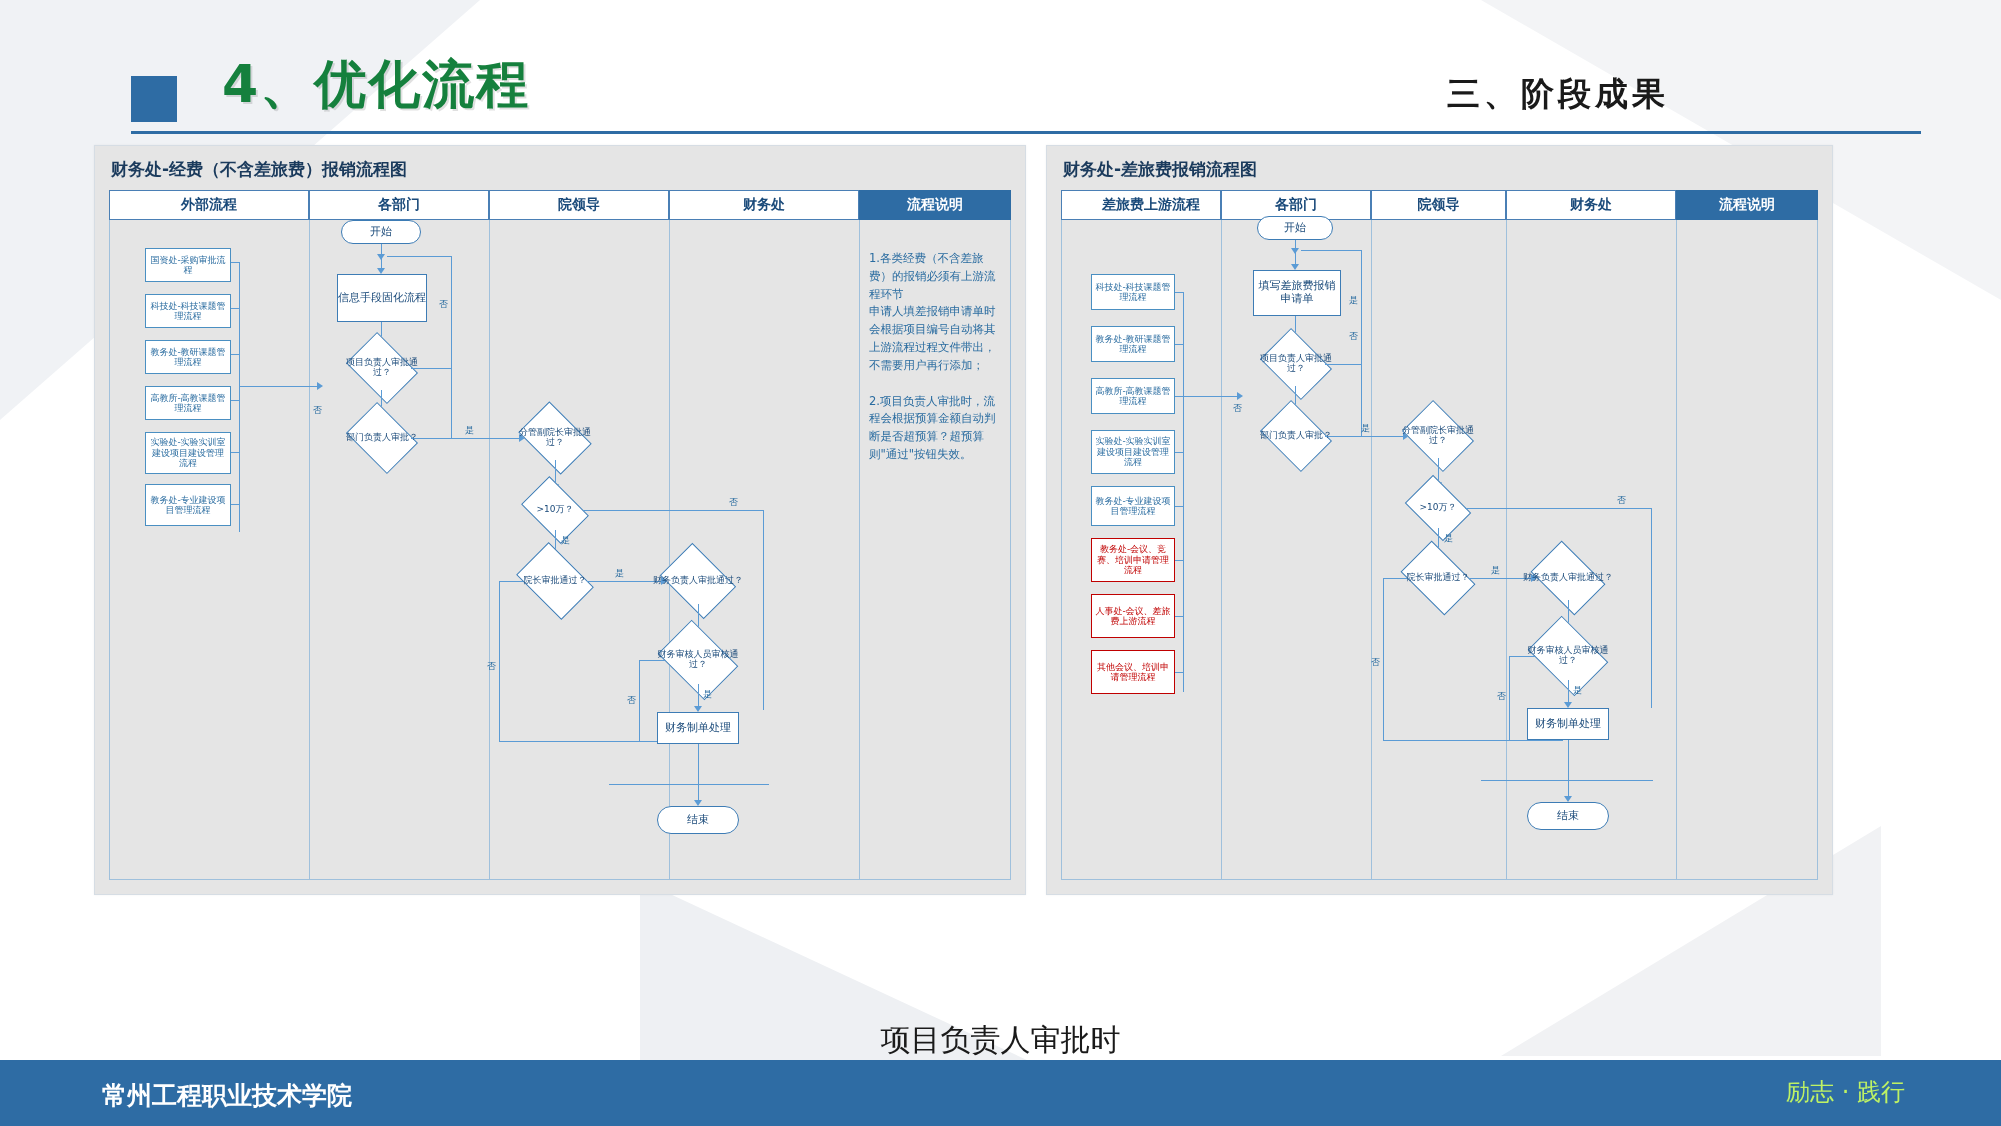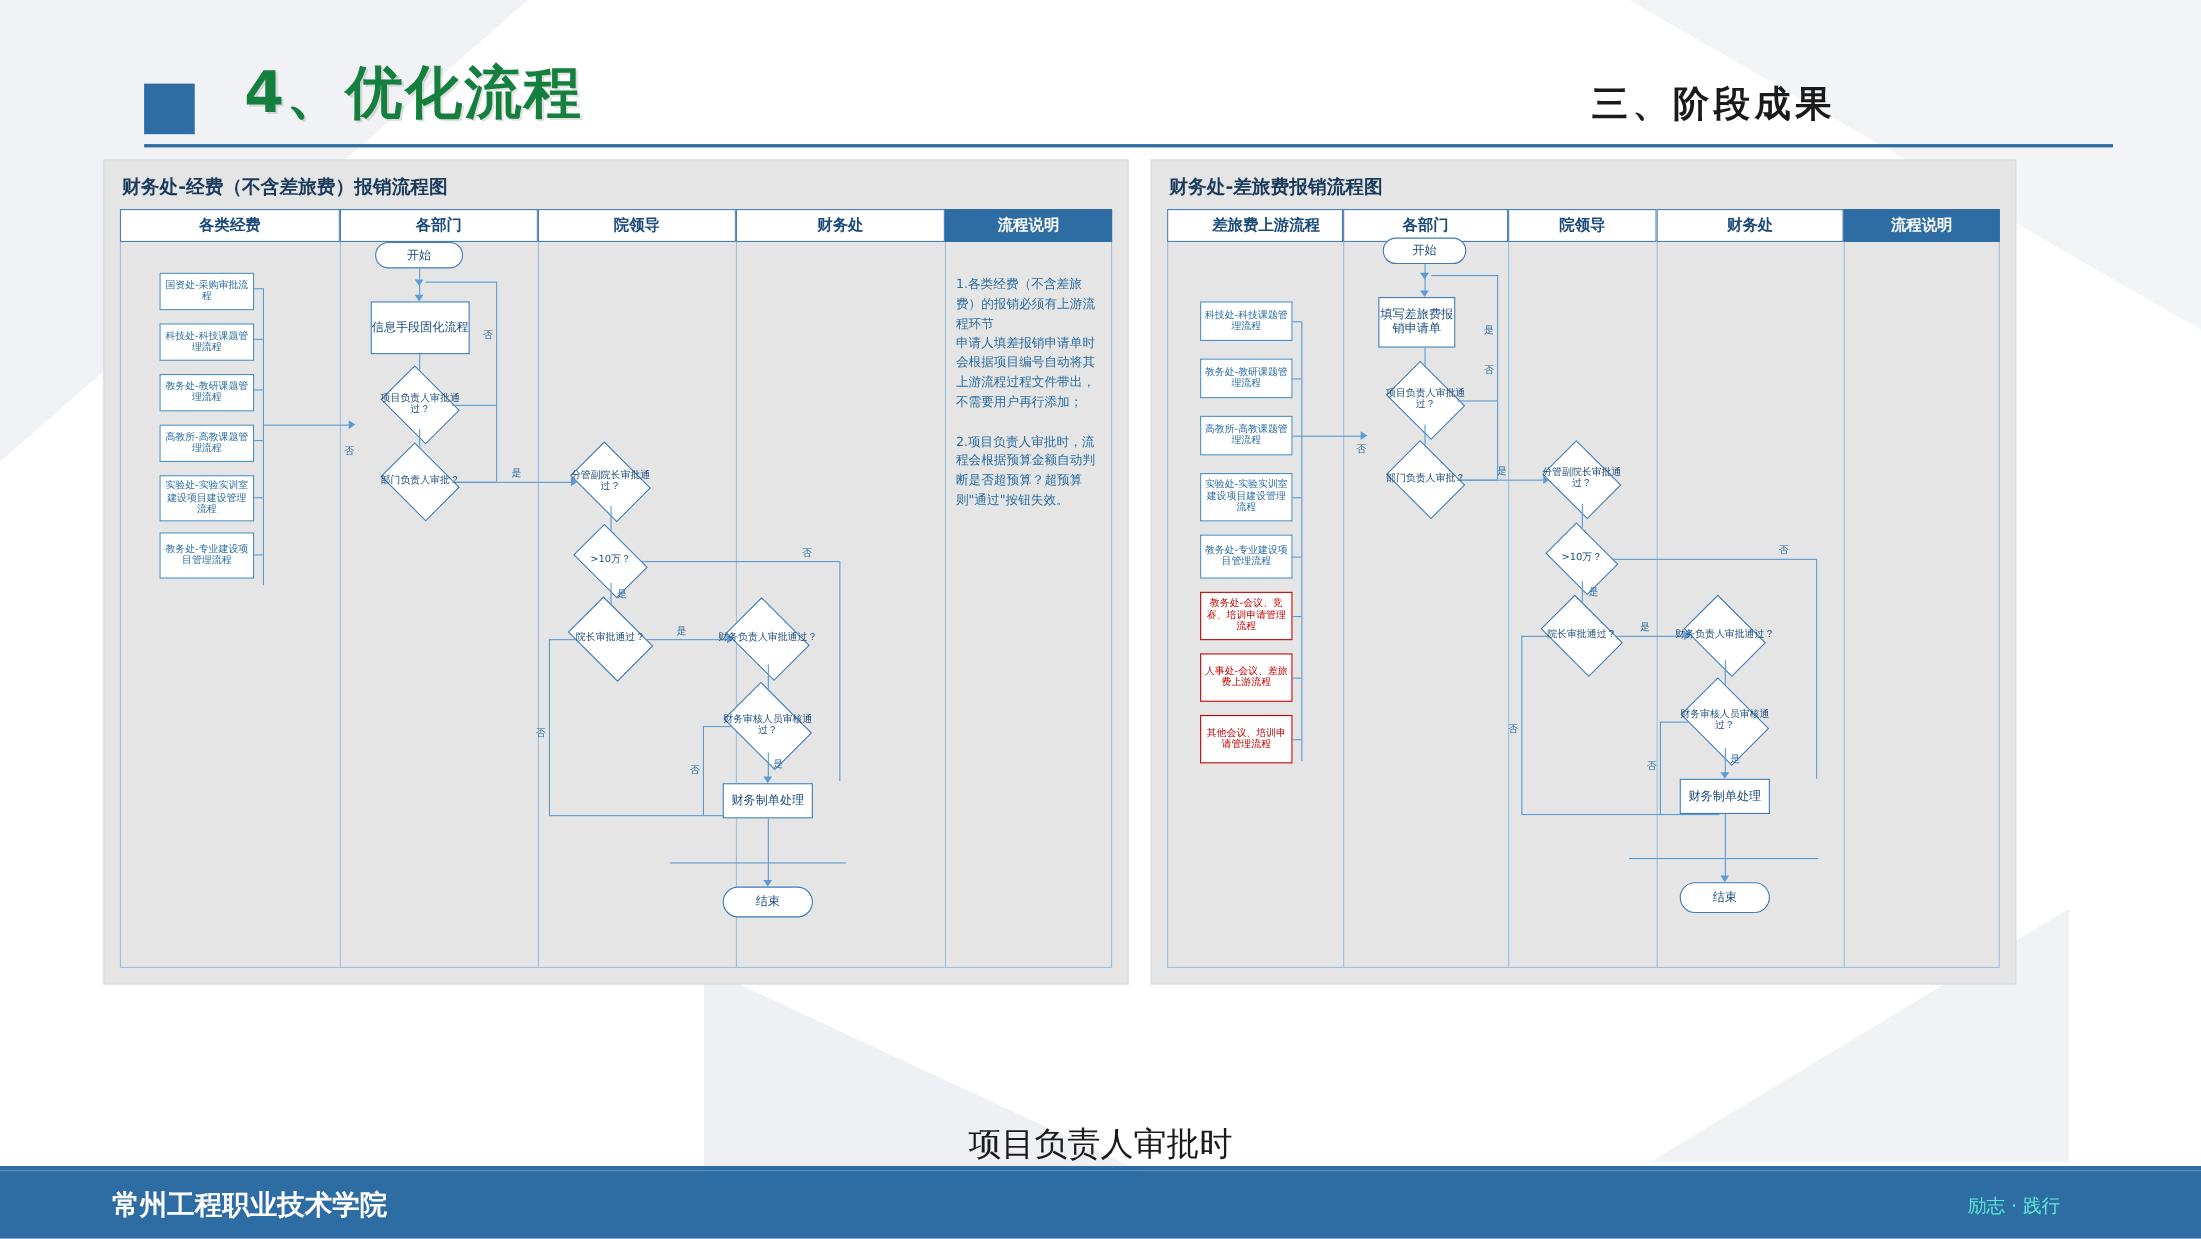--- a/index.html
+++ b/index.html
@@ -87,42 +87,42 @@
 
   
   .caption{
     position:absolute;left:0;right:0;top:1020px;text-align:center;
     font-size:30px;color:#1a1a1a;
   }
   .footer-rule{position:absolute;left:0;right:0;bottom:62px;height:4px;background:#2e6ca4;}
   .footer-band{position:absolute;left:0;right:0;bottom:0;height:62px;background:#2e6ca4;}
   .f-left{position:absolute;left:102px;bottom:14px;color:#ffffff;font-size:25px;font-weight:bold;}
   .f-mid{position:absolute;left:0;right:0;bottom:16px;text-align:center;color:#ffffff;font-size:24px;}
-  .f-right{position:absolute;right:128px;bottom:18px;color:#5eead4;font-size:17px;}
+  .f-right{position:absolute;right:96px;bottom:18px;color:#bef264;font-size:24px;}
 </style>
 </head>
 <body>
 
 <div class="bg-poly p1"></div>
 <div class="bg-poly p2"></div>
 <div class="bg-poly p3"></div>
 <div class="bg-poly p4"></div>
 <div class="bg-poly p5"></div>
 <div class="bg-poly p6"></div>
 
 <div class="hdr-square"></div>
 <div class="title-main">4、优化流程</div>
 <div class="title-right">三、阶段成果</div>
 <div class="hdr-rule"></div>
 
 <div class="panel panel-left">
   <div class="panel-title">财务处-经费（不含差旅费）报销流程图</div>
   <div class="panel-inner">
 
-    <div class="colhdr" style="left:0;width:200px;">各类经费</div>
+    <div class="colhdr" style="left:0;width:200px;">外部流程</div>
     <div class="colhdr" style="left:200px;width:180px;">各部门</div>
     <div class="colhdr" style="left:380px;width:180px;">院领导</div>
     <div class="colhdr" style="left:560px;width:190px;">财务处</div>
     <div class="colhdr accent" style="left:750px;width:152px;">流程说明</div>
 
     <div class="colbody" style="left:0;width:200px;"></div>
     <div class="colbody" style="left:200px;width:180px;"></div>
     <div class="colbody" style="left:380px;width:180px;"></div>
     <div class="colbody" style="left:560px;width:190px;"></div>
     <div class="colbody last" style="left:750px;width:152px;"></div>
@@ -280,21 +280,21 @@
     <div class="ln lh" style="left:114px;top:370px;width:8px;"></div>
     <div class="ln lh" style="left:114px;top:426px;width:8px;"></div>
     <div class="ln lh" style="left:114px;top:482px;width:8px;"></div>
     <div class="ln lh" style="left:122px;top:206px;width:56px;"></div>
     <div class="arw right" style="left:176px;top:202px;"></div>
 
     <div class="node term" style="left:196px;top:26px;width:76px;height:24px;">开始</div>
     <div class="ln lv" style="left:234px;top:50px;height:28px;"></div>
     <div class="arw down" style="left:230px;top:74px;"></div>
 
-    <div class="node proc" style="left:192px;top:80px;width:70px;height:46px;">填写差旅费报销申请单</div>
+    <div class="node proc" style="left:192px;top:80px;width:88px;height:46px;">填写差旅费报销申请单</div>
     <div class="ln lv" style="left:234px;top:126px;height:24px;"></div>
     <div class="arw down" style="left:230px;top:146px;"></div>
 
     <div class="diamond" style="left:206px;top:152px;width:58px;height:44px;">
       <div class="dshape"></div>
         <div class="dtext">项目负责人审批通过？</div>
     </div>
     <div class="ln lv" style="left:234px;top:196px;height:26px;"></div>
     <div class="arw down" style="left:230px;top:218px;"></div>
 

